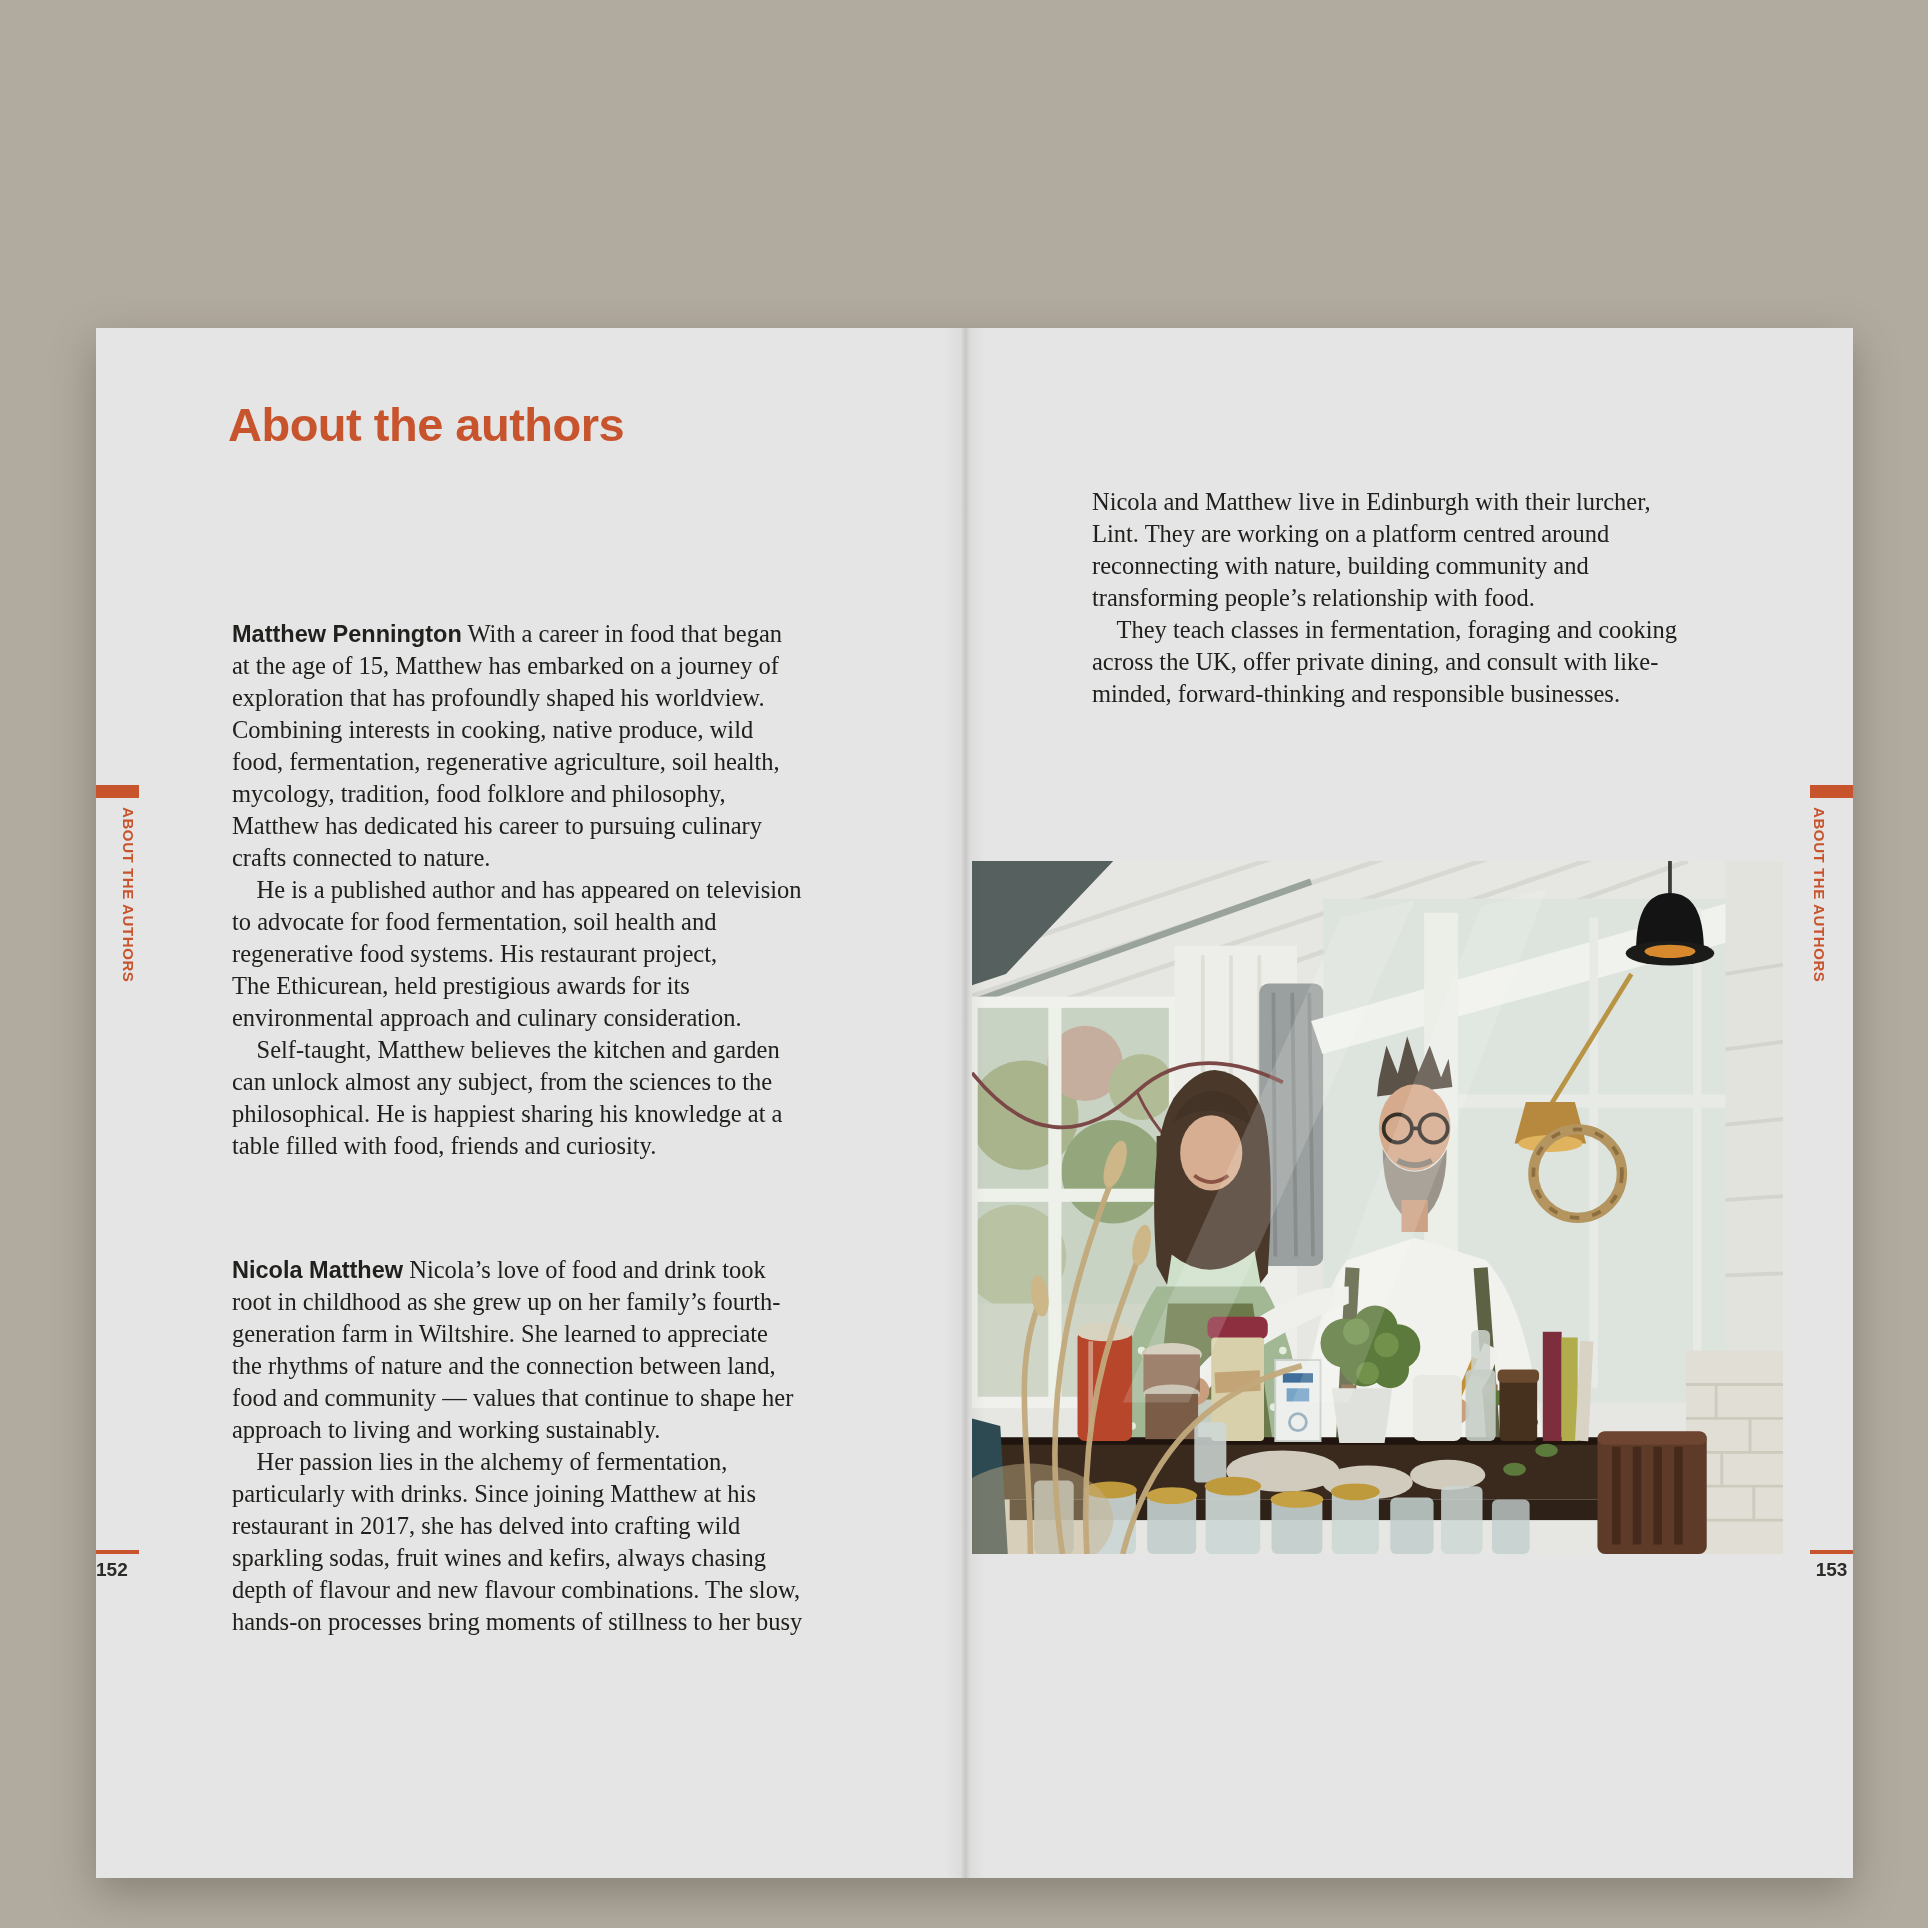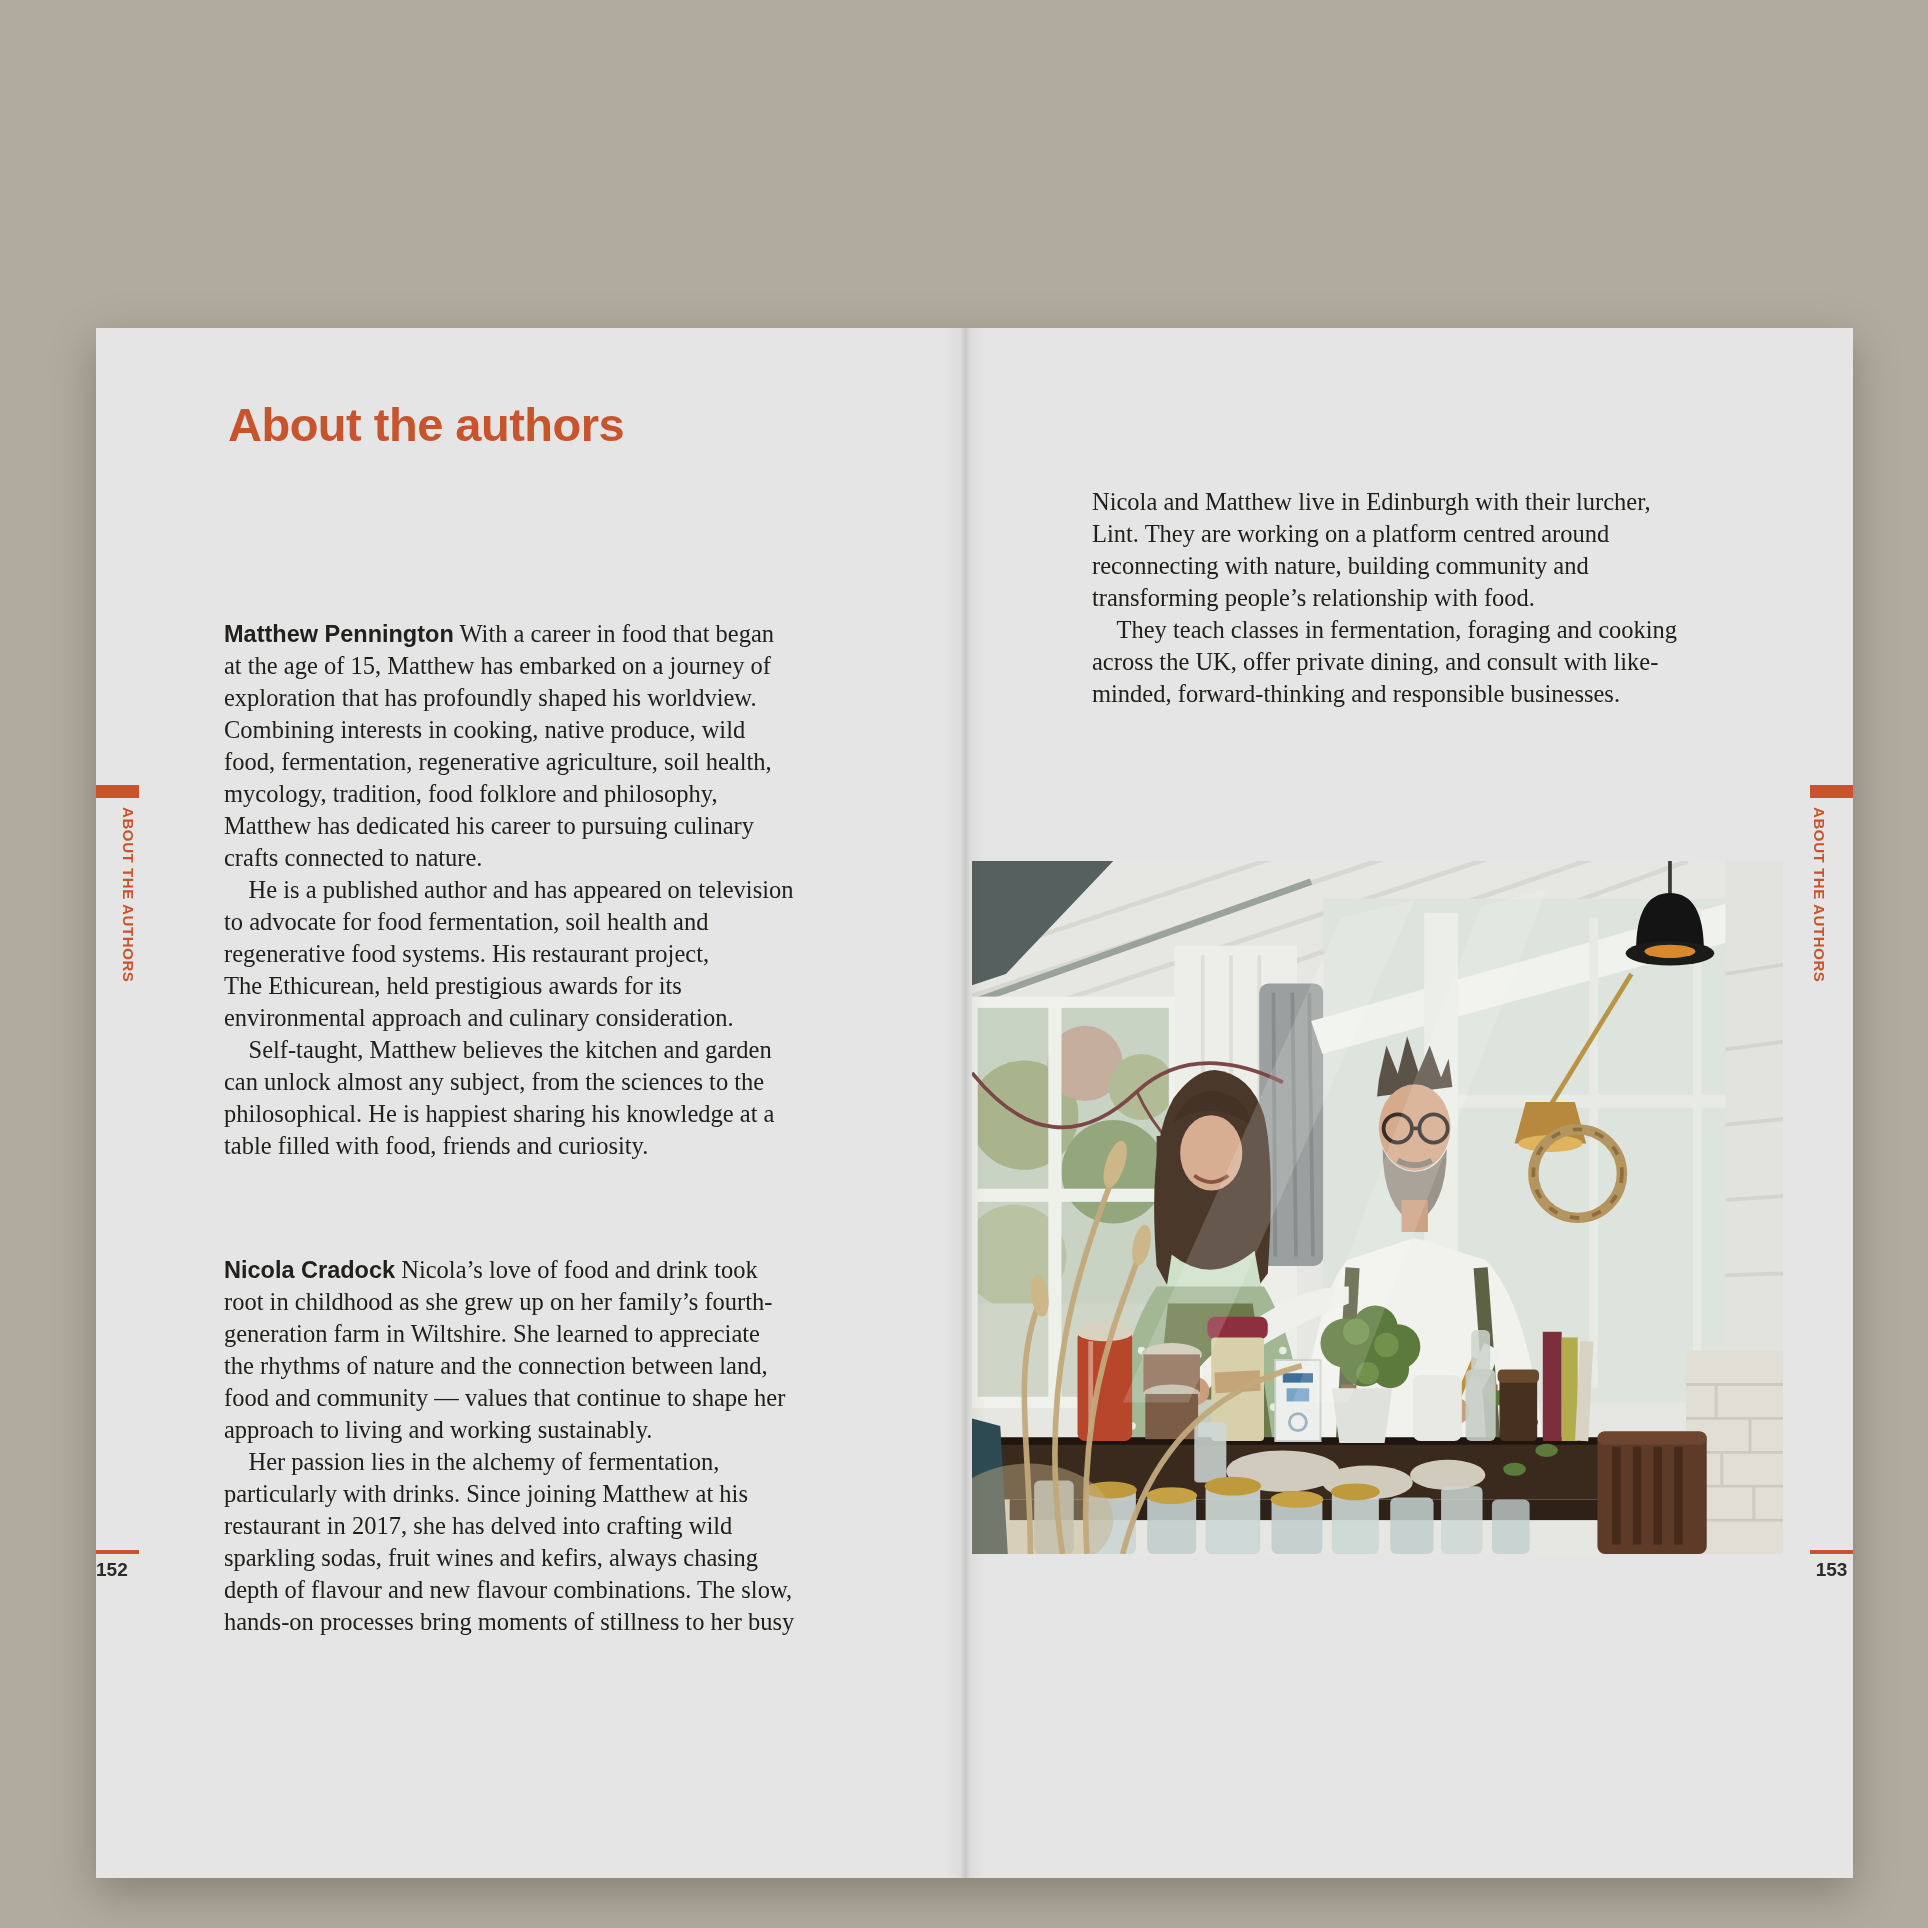--- a/index.html
+++ b/index.html
@@ -21,21 +21,21 @@
     position:absolute;left:132px;top:70px;margin:0;
     font-size:47px;line-height:53px;font-weight:700;letter-spacing:-0.5px;
     color:#c8542e;
   }
   .col{
     position:absolute;width:716px;
     font-family:"Liberation Serif",serif;
     font-size:24.5px;line-height:32px;color:#21201d;
     white-space:pre-wrap;
   }
-  .col-left{left:128px;top:226px}
+  .col-left{left:136px;top:226px}
   .col-right{left:996px;top:94px}
   .para{margin:0}
   .col-left .para + .para{margin-top:28px}
   .col-right .para + .para{margin-top:40px}
   .lead{
     font-family:"Liberation Sans",sans-serif;
     font-weight:700;font-size:23.5px;
   }
   .tab-bar{position:absolute;top:457px;width:43px;height:13px;background:#c8542e}
   .tab-bar.left{left:0}
@@ -78,21 +78,21 @@
 crafts connected to nature.
     He is a published author and has appeared on television
 to advocate for food fermentation, soil health and
 regenerative food systems. His restaurant project,
 The Ethicurean, held prestigious awards for its
 environmental approach and culinary consideration.
     Self-taught, Matthew believes the kitchen and garden
 can unlock almost any subject, from the sciences to the
 philosophical. He is happiest sharing his knowledge at a
 table filled with food, friends and curiosity.</span></p>
-      <p class="para"><span class="lead">Nicola Cradock</span><span> Nicola’s love of food and drink took
+      <p class="para"><span class="lead">Nicola Matthew</span><span> Nicola’s love of food and drink took
 root in childhood as she grew up on her family’s fourth-
 generation farm in Wiltshire. She learned to appreciate
 the rhythms of nature and the connection between land,
 food and community — values that continue to shape her
 approach to living and working sustainably.
     Her passion lies in the alchemy of fermentation,
 particularly with drinks. Since joining Matthew at his
 restaurant in 2017, she has delved into crafting wild
 sparkling sodas, fruit wines and kefirs, always chasing
 depth of flavour and new flavour combinations. The slow,

